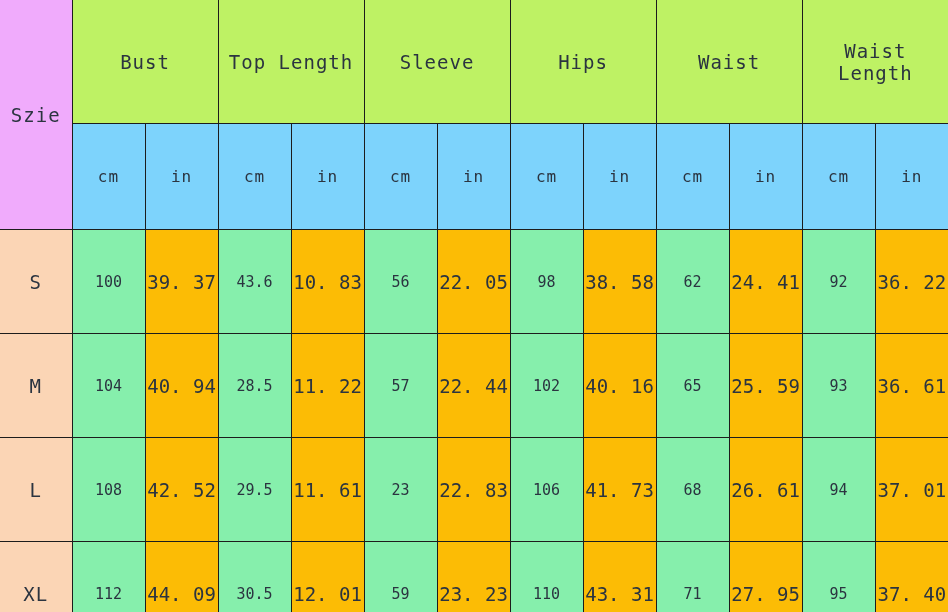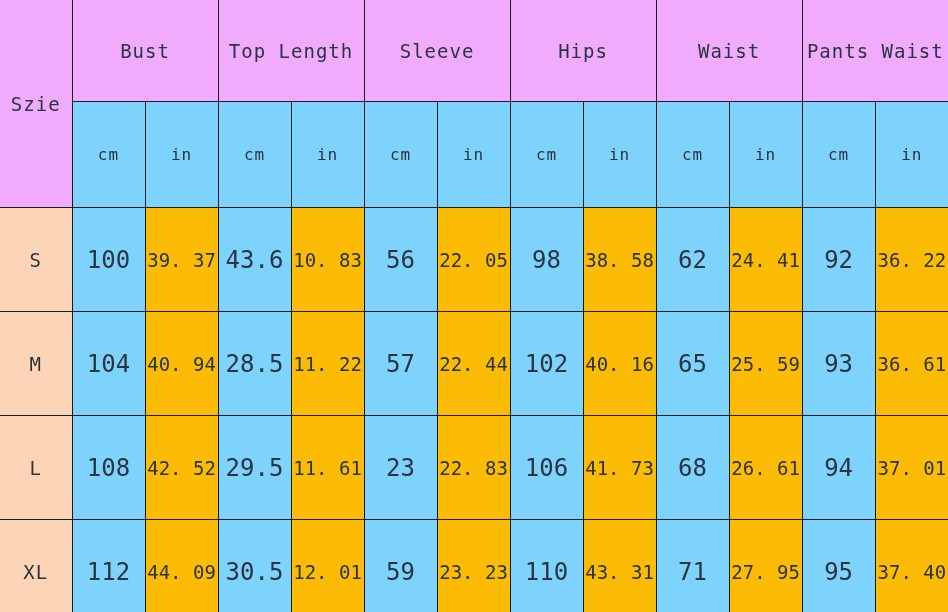--- a/index.html
+++ b/index.html
@@ -36,22 +36,22 @@
   
   #size-chart tr > td:first-child,
   #size-chart tr > th:first-child { border-left: none; }
   #size-chart tr > td:last-child,
   #size-chart tr > th:last-child { border-right: none; }
   #size-chart thead tr:first-child > th { border-top: none; }
   #size-chart tbody tr:last-child > td { border-bottom: none; }
 
   
   .hdr-group {
-    height: 101px;
-    background: #f0abfc;
+    height: 123px;
+    background: #bef264;
     font-size: 19px;
     letter-spacing: 1px;
   }
   .hdr-unit {
     height: 105px;
     background: #7dd3fc;
     font-size: 16px;
     letter-spacing: 1px;
   }
   .hdr-size {
@@ -62,22 +62,22 @@
 
   
   #size-chart tbody tr { height: 104px; }
 
   .cell-size {
     background: #fbd5b5;
     font-size: 19px;
     letter-spacing: 1px;
   }
   .cell-cm {
-    background: #7dd3fc;
-    font-size: 24px;
+    background: #86efac;
+    font-size: 15px;
   }
   .cell-in {
     background: #fcbc05;
     font-size: 19px;
     margin-top: 12px;
   }
 
   
   col.c-size { width: 72px; }
   col.c-cm   { width: 73px; }
@@ -104,21 +104,21 @@
   </colgroup>
 
   <thead>
     <tr>
       <th class="hdr-size" rowspan="2">Szie</th>
       <th class="hdr-group" colspan="2">Bust</th>
       <th class="hdr-group" colspan="2">Top Length</th>
       <th class="hdr-group" colspan="2">Sleeve</th>
       <th class="hdr-group" colspan="2">Hips</th>
       <th class="hdr-group" colspan="2">Waist</th>
-      <th class="hdr-group" colspan="2">Pants Waist</th>
+      <th class="hdr-group" colspan="2">Waist Length</th>
     </tr>
     <tr>
       <th class="hdr-unit">cm</th>
       <th class="hdr-unit">in</th>
       <th class="hdr-unit">cm</th>
       <th class="hdr-unit">in</th>
       <th class="hdr-unit">cm</th>
       <th class="hdr-unit">in</th>
       <th class="hdr-unit">cm</th>
       <th class="hdr-unit">in</th>

